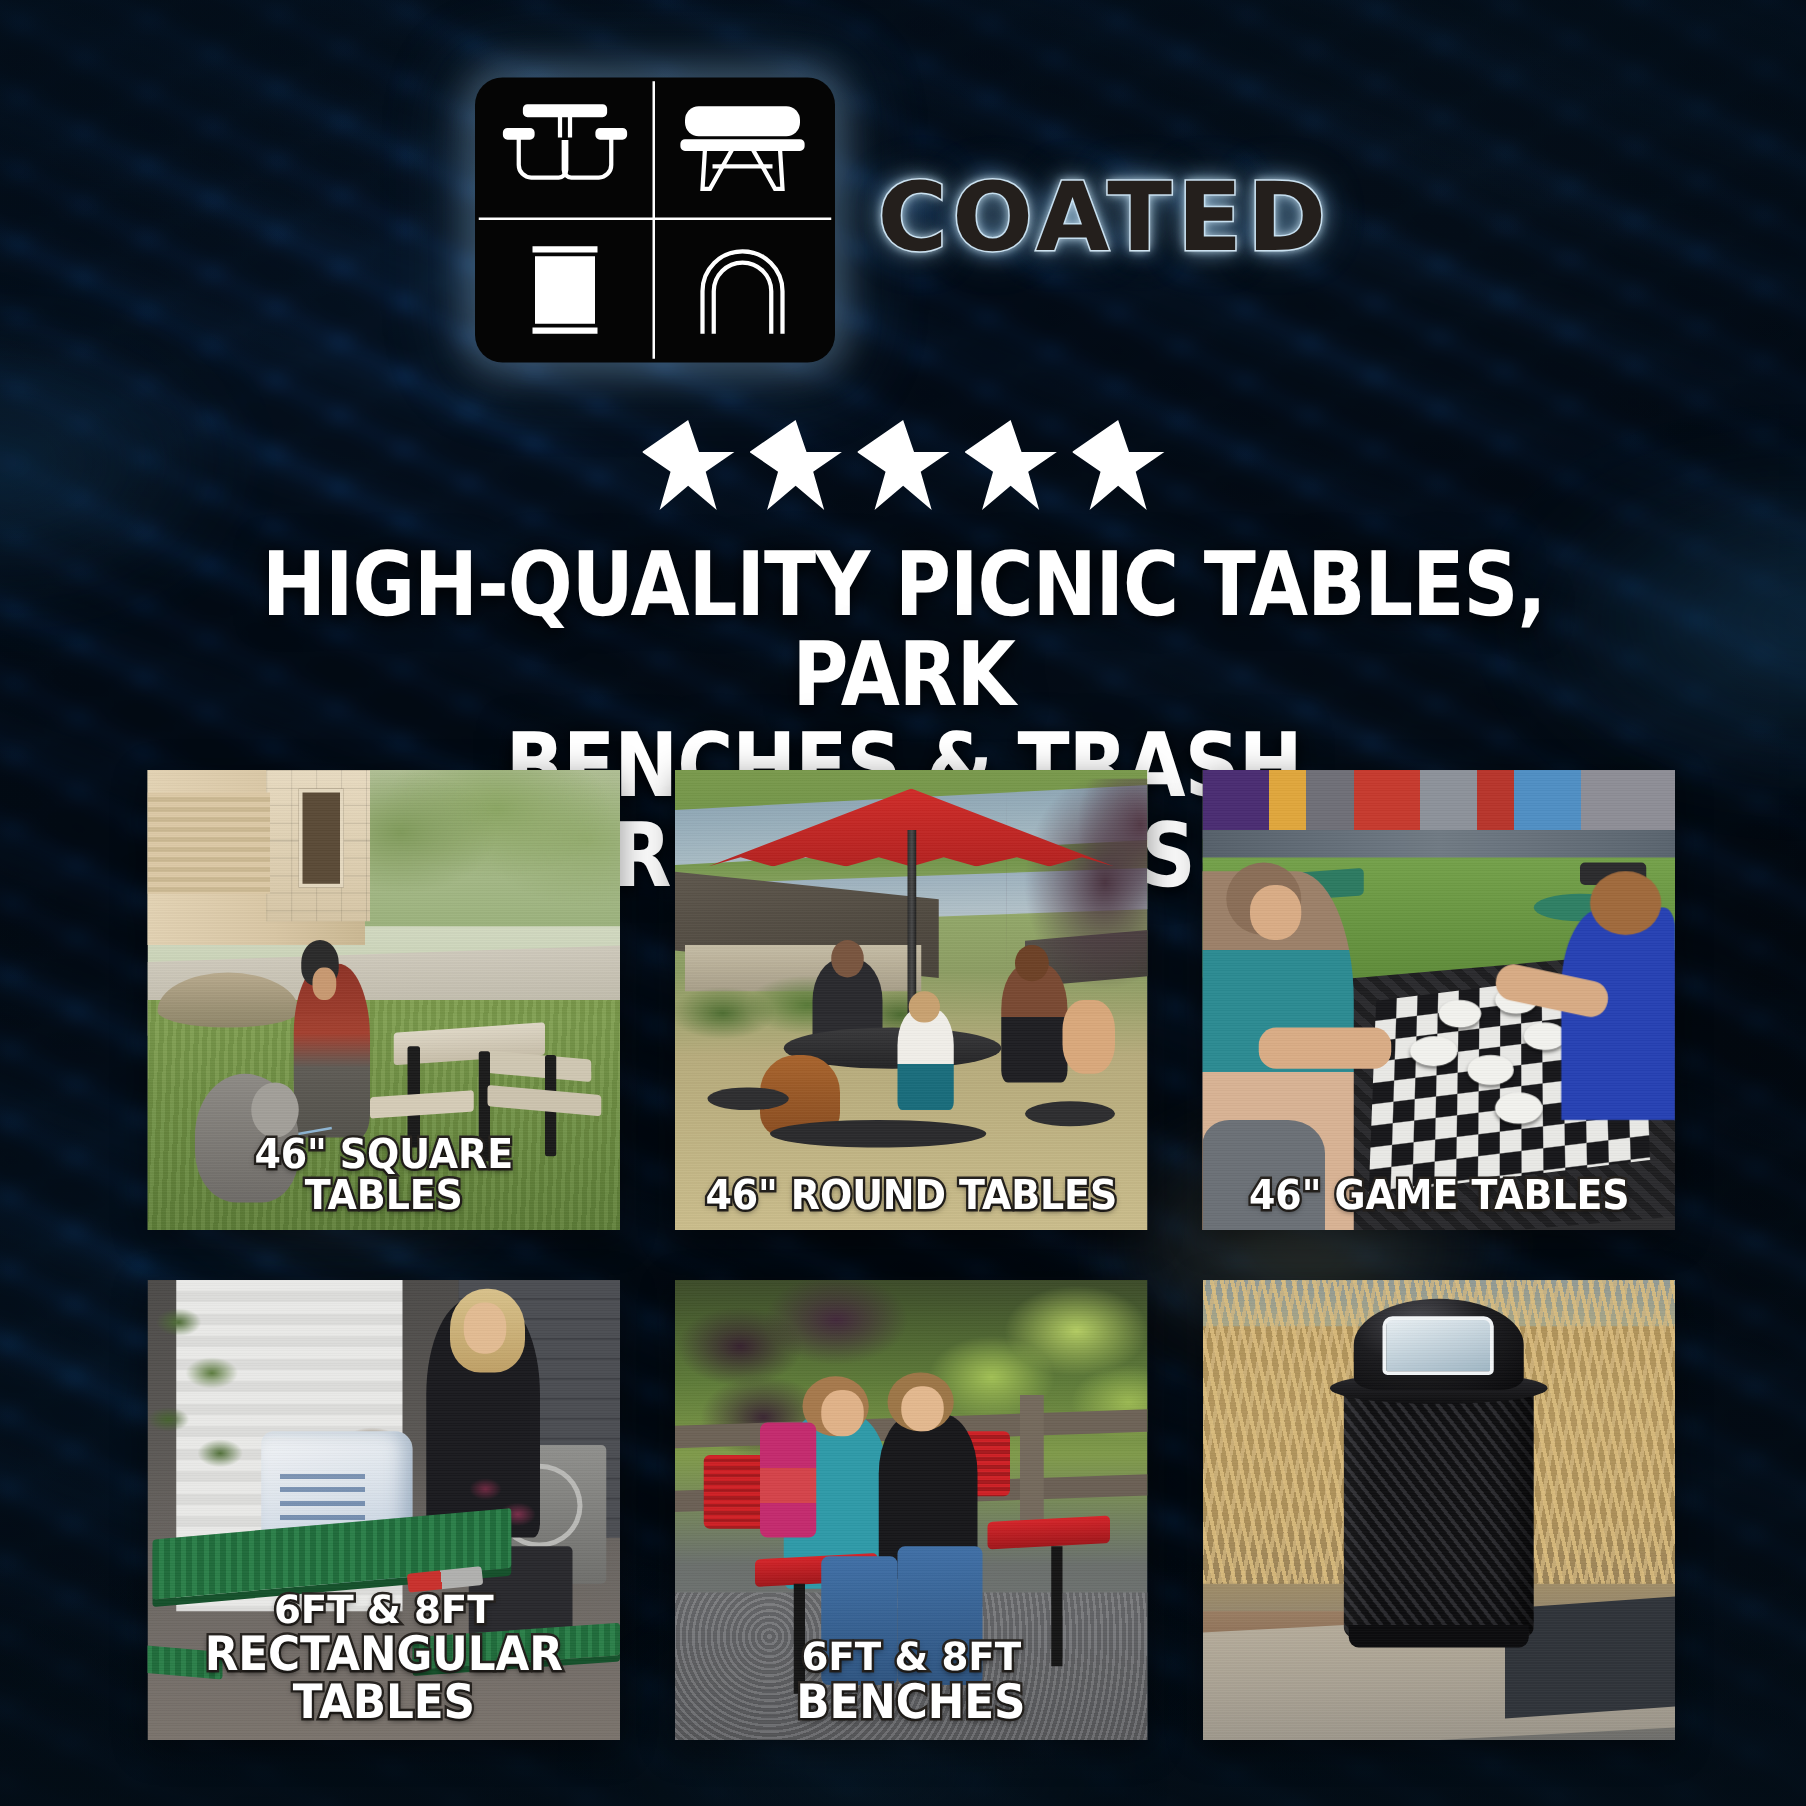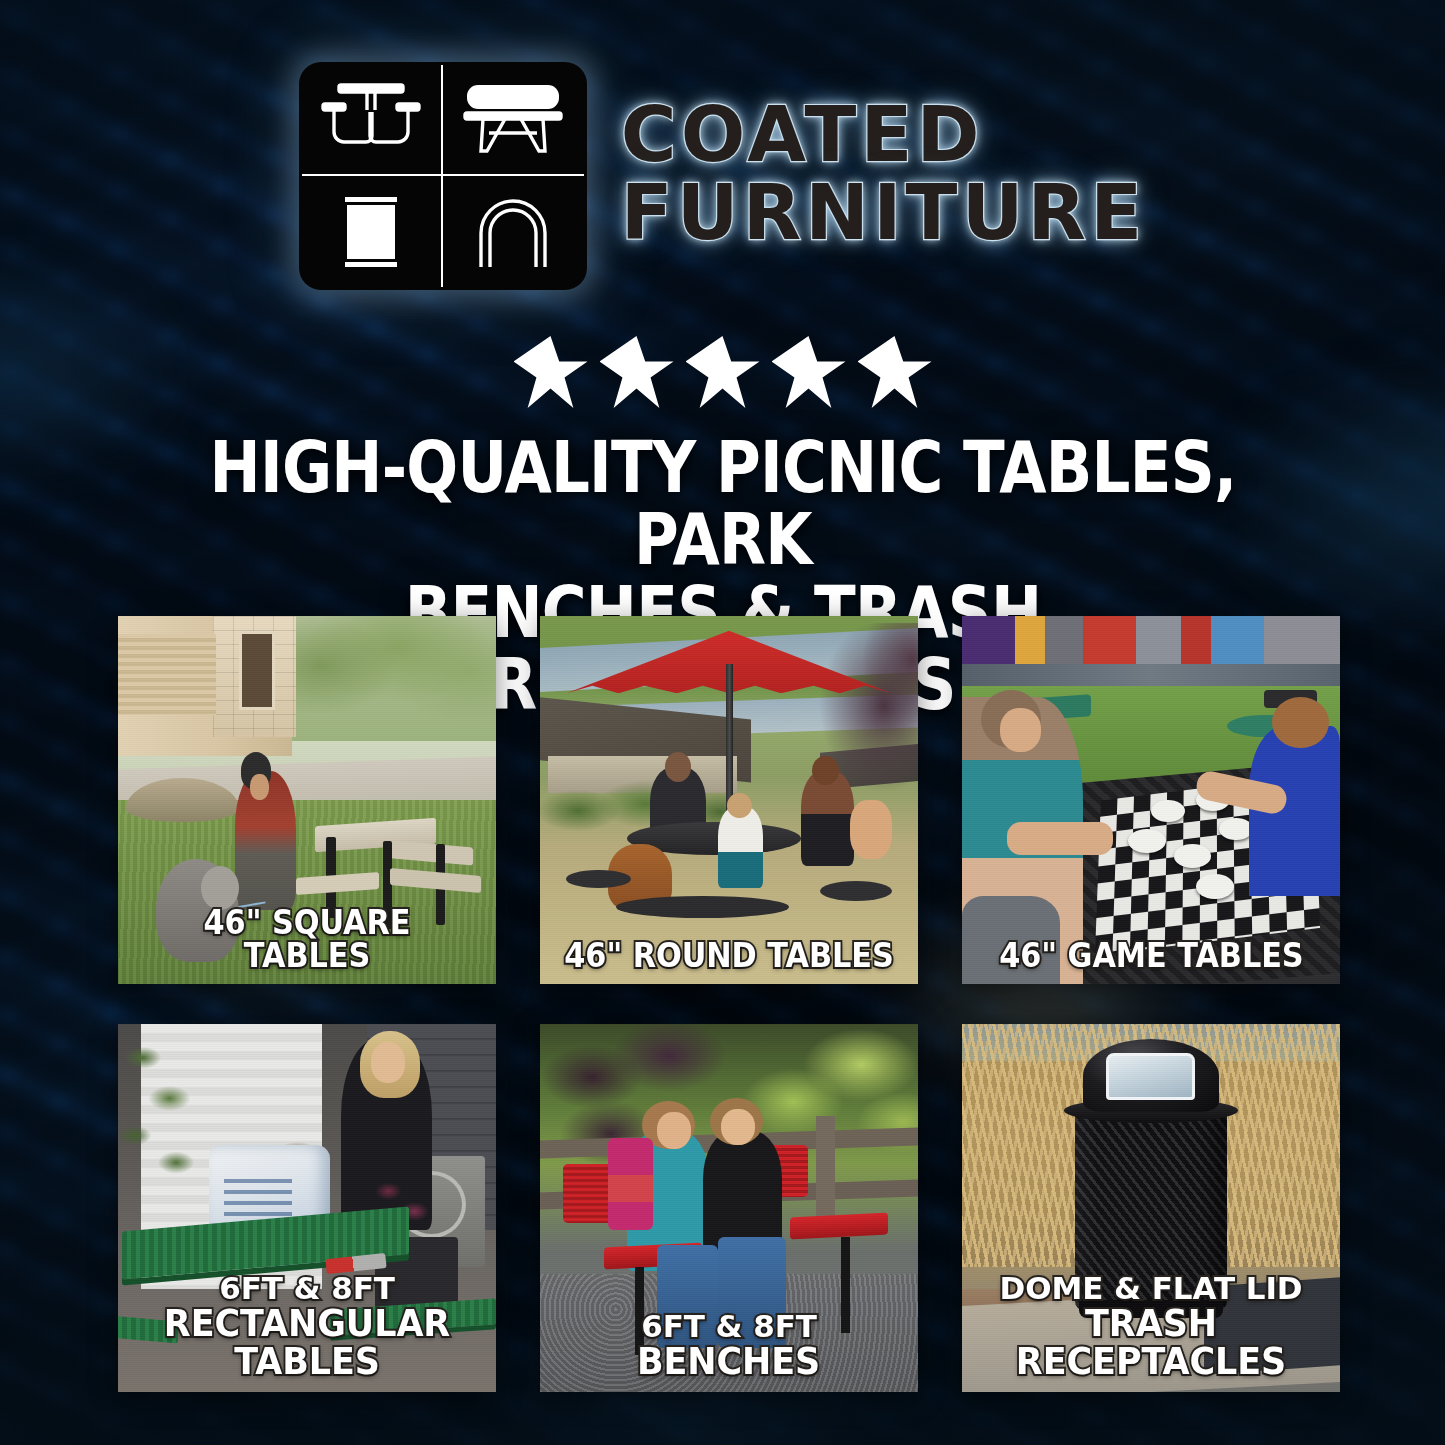--- a/index.html
+++ b/index.html
@@ -448,21 +448,20 @@
             <g fill="none" stroke="#fff" stroke-width="3.4">
               <path d="M22 78 V44 a32 32 0 0 1 64 0 V78"></path>
               <path d="M31 78 V44 a23 23 0 0 1 46 0 V78"></path>
             </g>
           </svg>
         </div>
       </div>
 
       <div class="brand-text">
         <div class="brand-line l1">COATED</div>
-        <div class="brand-line l3">FURNITURE</div>
       </div>
     </div>
 
     <div class="stars">
       <div class="star"></div>
       <div class="star"></div>
       <div class="star"></div>
       <div class="star"></div>
       <div class="star"></div>
     </div>
@@ -638,21 +637,17 @@
           <div class="p6-mulch"></div>
           <div class="p6-path"></div>
           <div class="p6-dark"></div>
           <div class="p6-body"></div>
           <div class="p6-base"></div>
           <div class="p6-rim"></div>
           <div class="p6-dome"></div>
           <div class="p6-open"></div>
           <div class="img-grain"></div>
         </div>
-        <div class="card-label">
-          <span class="l-a">DOME &amp; FLAT LID</span>
-          <span class="l-b sq">TRASH RECEPTACLES</span>
-        </div>
       </div>
 
     </div>
   </div>
 </div>
 
 </body></html>

